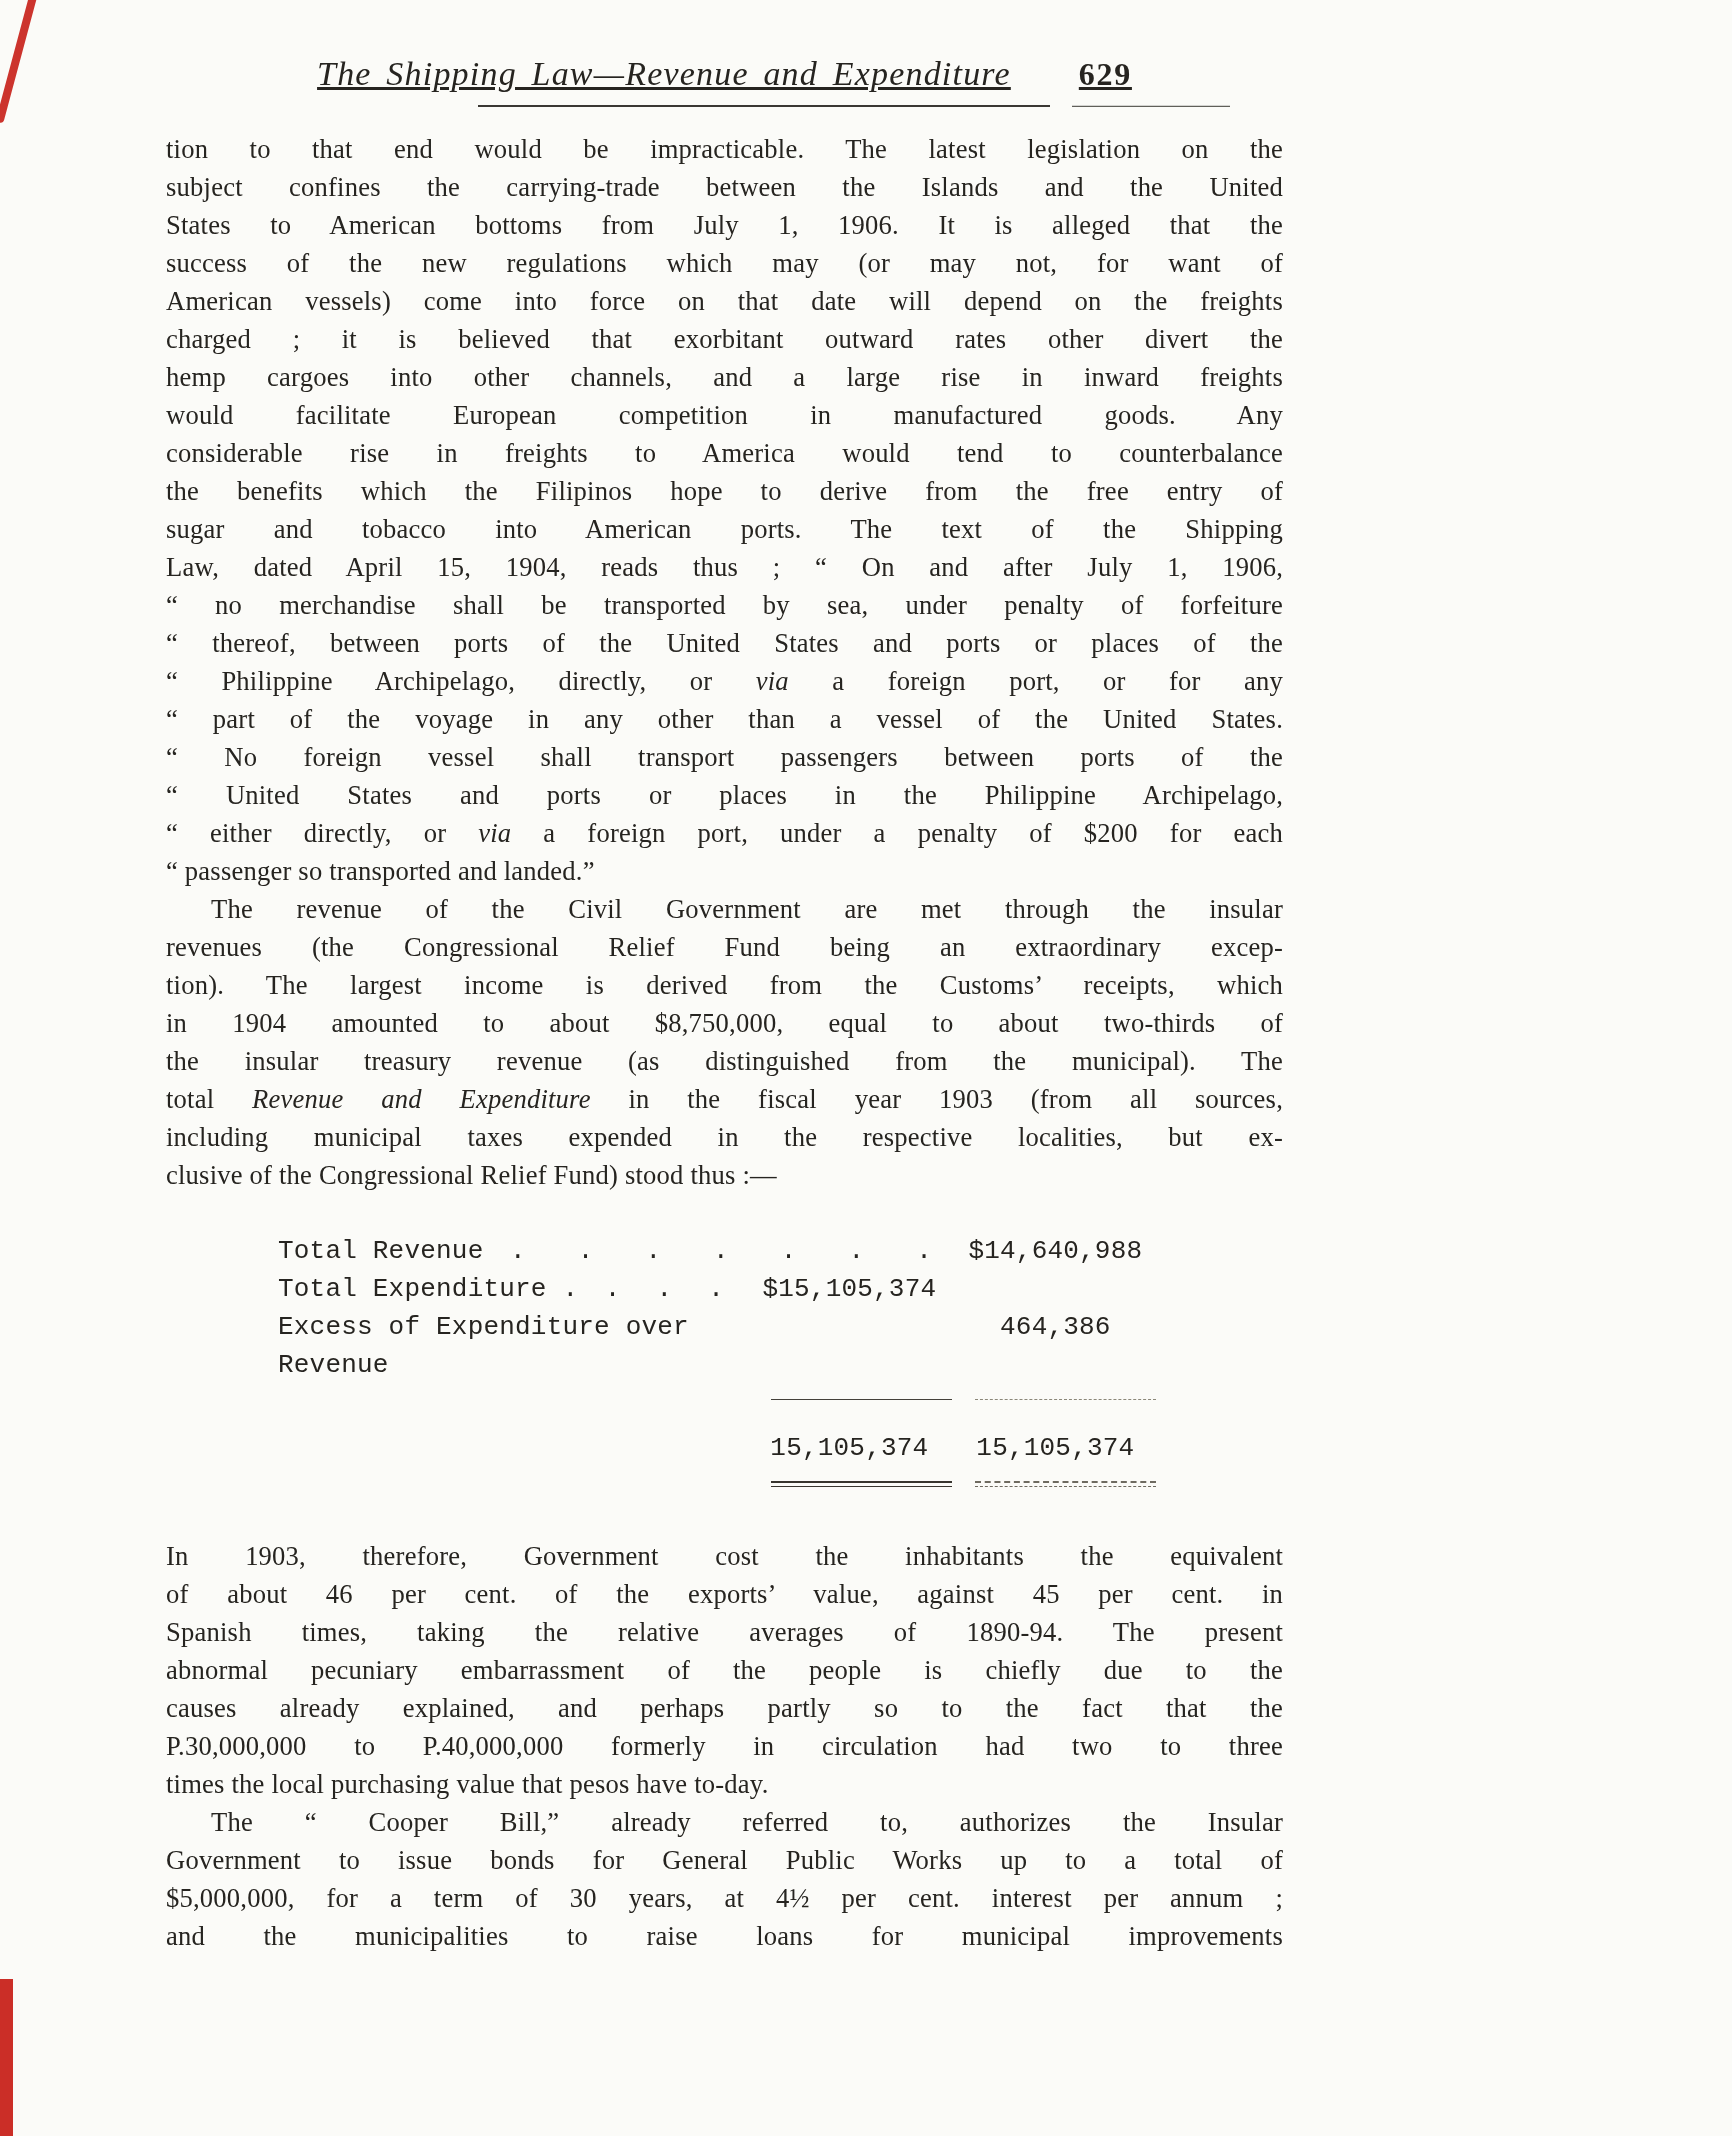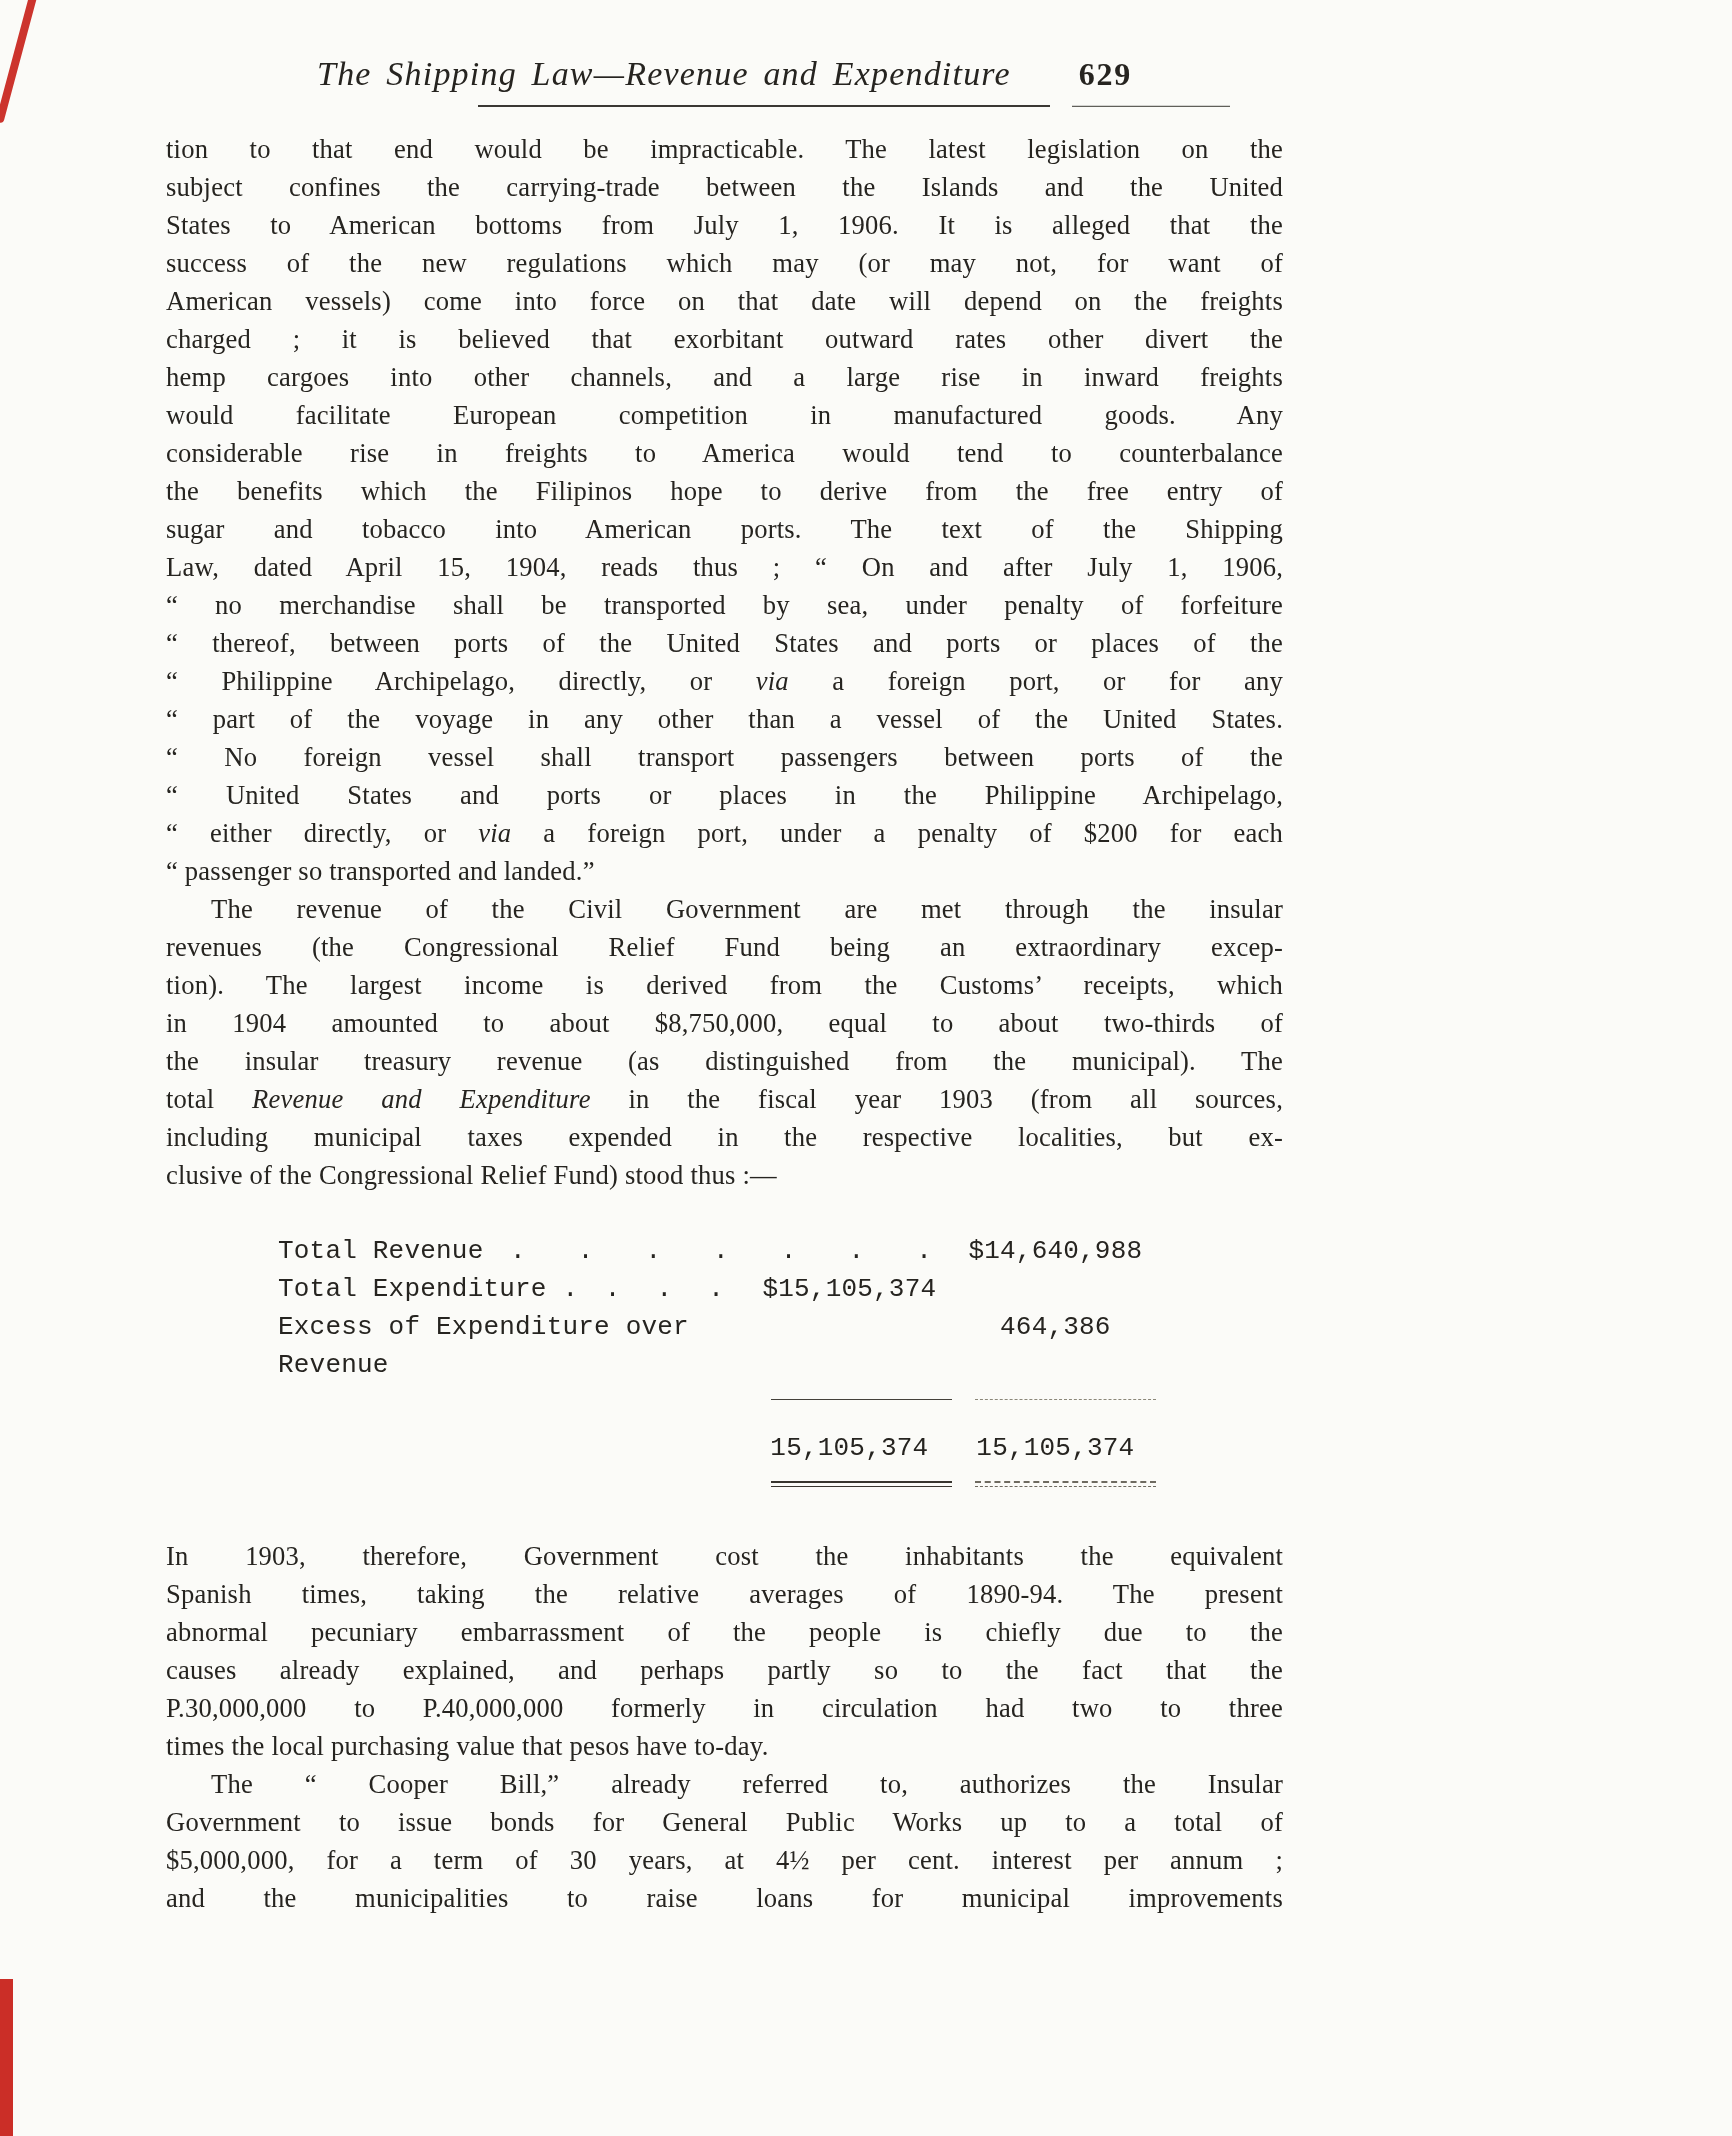--- a/index.html
+++ b/index.html
@@ -40,20 +40,21 @@
     left:166px; top:50px;
     width:1117px;
   }
   
   .running-head{
     display:flex;
     justify-content:center;
     align-items:baseline;
     gap:68px;
     padding-top:5px;
+    text-decoration:underline;
   }
   .head-title{
     font-style:italic;
     font-size:34px;
     letter-spacing:1.2px;
     word-spacing:5px;
   }
   .head-page{
     font-size:32px;
     font-weight:bold;
@@ -237,20 +238,21 @@
             </div>
           <div>
               <div class="dbar dashed"></div>
             </div>
         </div>
       </div>
 
       <div>
           <div class="para">
             <div class="line">In 1903, therefore, Government cost the inhabitants the equivalent</div>
+            <div class="line">of about 46 per cent. of the exports’ value, against 45 per cent. in</div>
             <div class="line">Spanish times, taking the relative averages of 1890-94.  The present</div>
             <div class="line">abnormal pecuniary embarrassment of the people is chiefly due to the</div>
             <div class="line">causes already explained, and perhaps partly so to the fact that the</div>
             <div class="line">P.30,000,000 to P.40,000,000 formerly in circulation had two to three</div>
             <div class="line short">times the local purchasing value that pesos have to-day.</div>
           </div>
           <div class="para">
             <div class="line first">The “ Cooper Bill,” already referred to, authorizes the Insular</div>
             <div class="line">Government to issue bonds for General Public Works up to a total of</div>
             <div class="line">$5,000,000, for a term of 30 years, at 4½ per cent. interest per annum ;</div>

